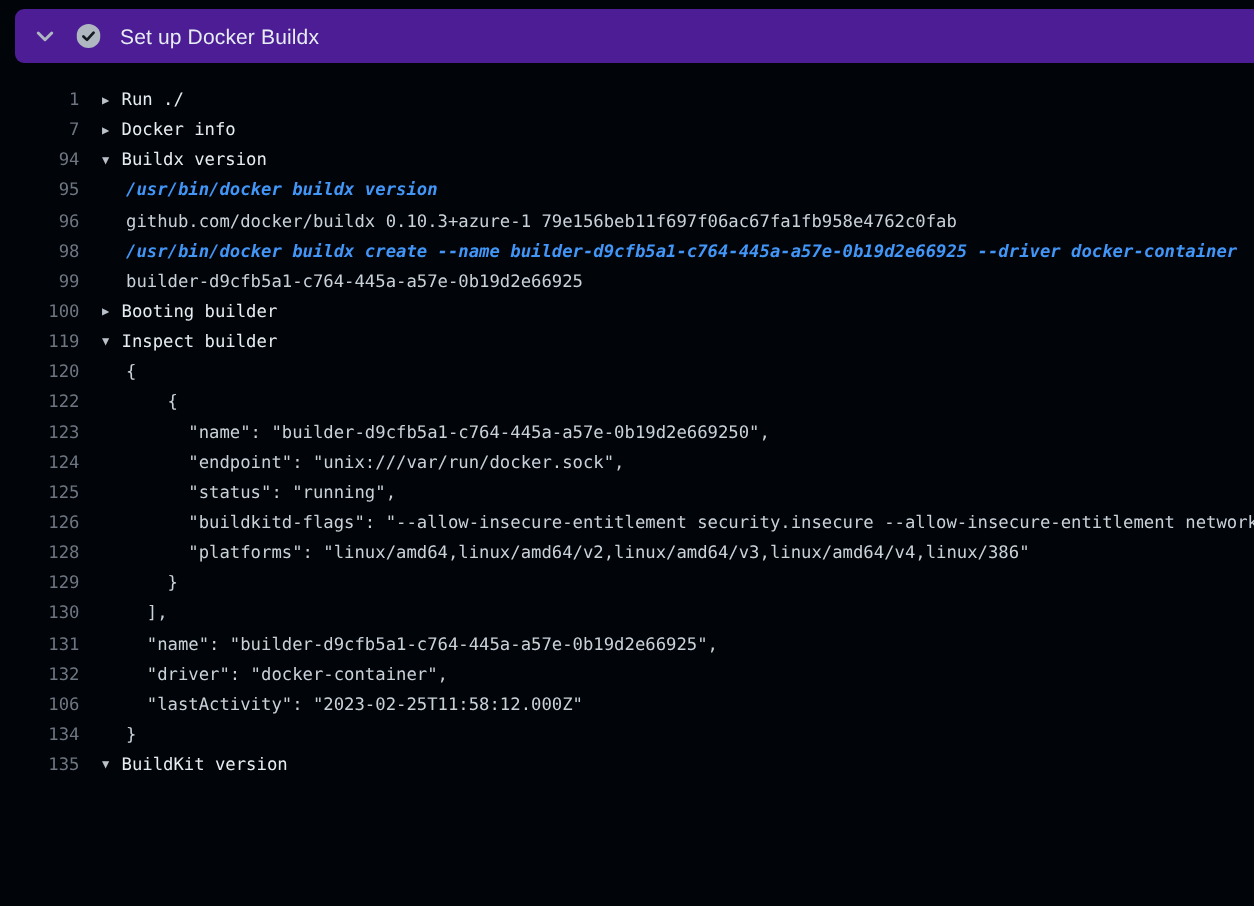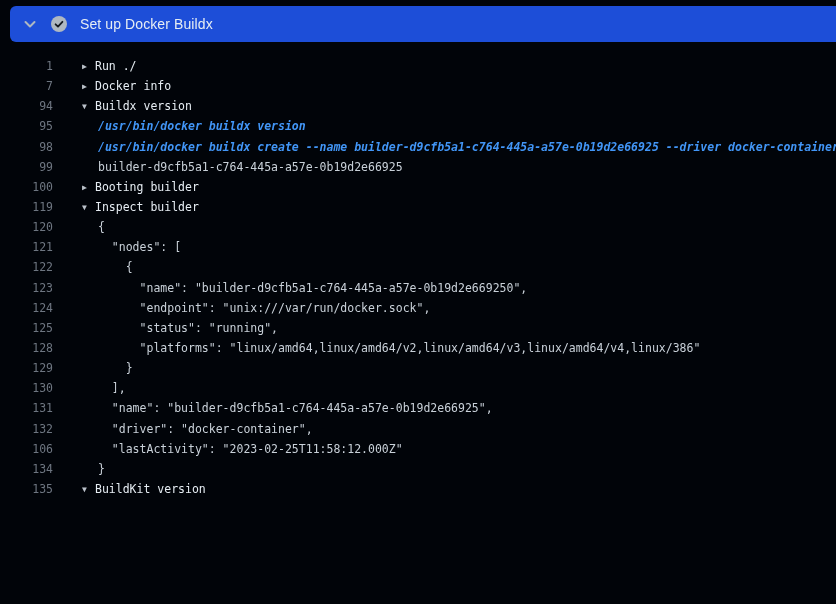--- a/index.html
+++ b/index.html
@@ -7,21 +7,21 @@
     width: 836px; height: 604px;
     background: #010409;
     overflow: hidden;
     position: relative;
     font-family: "Liberation Sans", sans-serif;
   }
   .step-header {
     position: absolute;
     top: 6px; left: 10px; right: 0;
     height: 36px;
-    background: #1d4ed8;
+    background: #4c1d95;
     border-radius: 6px 0 0 6px;
     display: flex;
     align-items: center;
     padding: 0 12px;
     box-sizing: border-box;
     cursor: pointer;
   }
   .chev-wrap { width: 16px; height: 16px; margin-right: 13px; flex: none; display: flex; align-items: center; justify-content: center; }
   .check-wrap { width: 16px; height: 16px; margin-right: 13px; flex: none; display: flex; align-items: center; justify-content: center; }
   .step-title { color: #e6edf3; font-size: 14px; font-weight: 400; letter-spacing: 0.1px; }
@@ -41,21 +41,21 @@
     white-space: pre;
   }
   .num {
     width: 53px;
     flex: none;
     text-align: right;
     color: #6e7681;
     cursor: pointer;
   }
   .body {
-    margin-left: 29px;
+    margin-left: 15px;
     flex: 1;
     overflow: hidden;
     white-space: pre;
   }
   .arrow {
     display: inline-block;
     width: 13px;
     font-size: 8px;
     color: #bac1c9;
     vertical-align: 1px;
@@ -95,20 +95,24 @@
     <span class="body"><span class="arrow">▶</span><span class="line-text">Docker info</span></span>
   </div>
     <div class="row group-expanded">
     <span class="num">94</span>
     <span class="body"><span class="arrow">▼</span><span class="line-text">Buildx version</span></span>
   </div>
     <div class="row command">
     <span class="num">95</span>
     <span class="body"><span class="line-text">/usr/bin/docker buildx version</span></span>
   </div>
+    <div class="row output">
+    <span class="num">96</span>
+    <span class="body"><span class="line-text">github.com/docker/buildx 0.10.3+azure-1 79e156beb11f697f06ac67fa1fb958e4762c0fab</span></span>
+  </div>
     <div class="row command">
     <span class="num">98</span>
     <span class="body"><span class="line-text">/usr/bin/docker buildx create --name builder-d9cfb5a1-c764-445a-a57e-0b19d2e66925 --driver docker-container</span></span>
   </div>
     <div class="row output">
     <span class="num">99</span>
     <span class="body"><span class="line-text">builder-d9cfb5a1-c764-445a-a57e-0b19d2e66925</span></span>
   </div>
     <div class="row group-collapsed">
     <span class="num">100</span>
@@ -116,38 +120,38 @@
   </div>
     <div class="row group-expanded">
     <span class="num">119</span>
     <span class="body"><span class="arrow">▼</span><span class="line-text">Inspect builder</span></span>
   </div>
     <div class="row output">
     <span class="num">120</span>
     <span class="body"><span class="line-text">{</span></span>
   </div>
     <div class="row output">
-    <span class="num">121</span>
-    <span class="body"><span class="line-text">  "nodes": [</span></span>
-  </div>
-    <div class="row output">
     <span class="num">122</span>
     <span class="body"><span class="line-text">    {</span></span>
   </div>
     <div class="row output">
     <span class="num">123</span>
     <span class="body"><span class="line-text">      "name": "builder-d9cfb5a1-c764-445a-a57e-0b19d2e669250",</span></span>
   </div>
     <div class="row output">
     <span class="num">124</span>
     <span class="body"><span class="line-text">      "endpoint": "unix:///var/run/docker.sock",</span></span>
   </div>
     <div class="row output">
     <span class="num">125</span>
     <span class="body"><span class="line-text">      "status": "running",</span></span>
+  </div>
+    <div class="row output">
+    <span class="num">126</span>
+    <span class="body"><span class="line-text">      "buildkitd-flags": "--allow-insecure-entitlement security.insecure --allow-insecure-entitlement network</span></span>
   </div>
     <div class="row output">
     <span class="num">128</span>
     <span class="body"><span class="line-text">      "platforms": "linux/amd64,linux/amd64/v2,linux/amd64/v3,linux/amd64/v4,linux/386"</span></span>
   </div>
     <div class="row output">
     <span class="num">129</span>
     <span class="body"><span class="line-text">    }</span></span>
   </div>
     <div class="row output">

